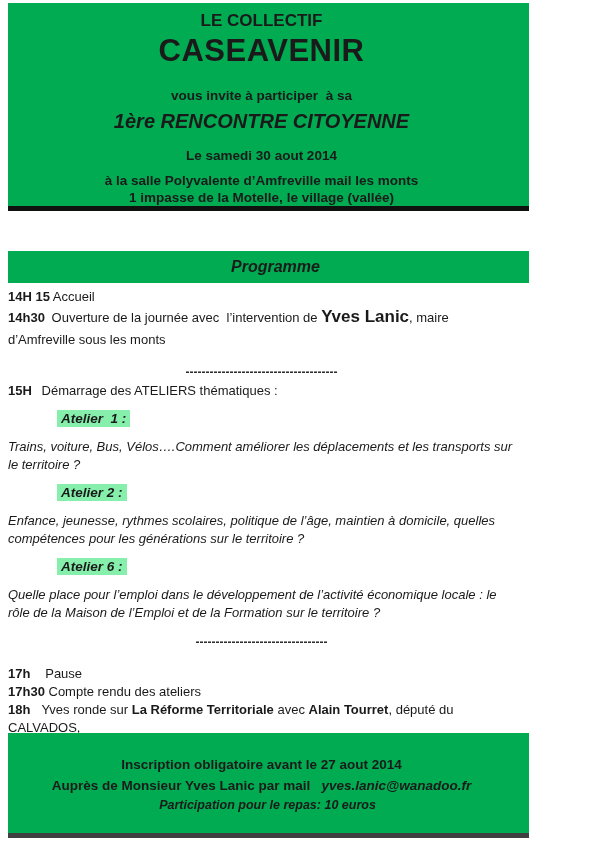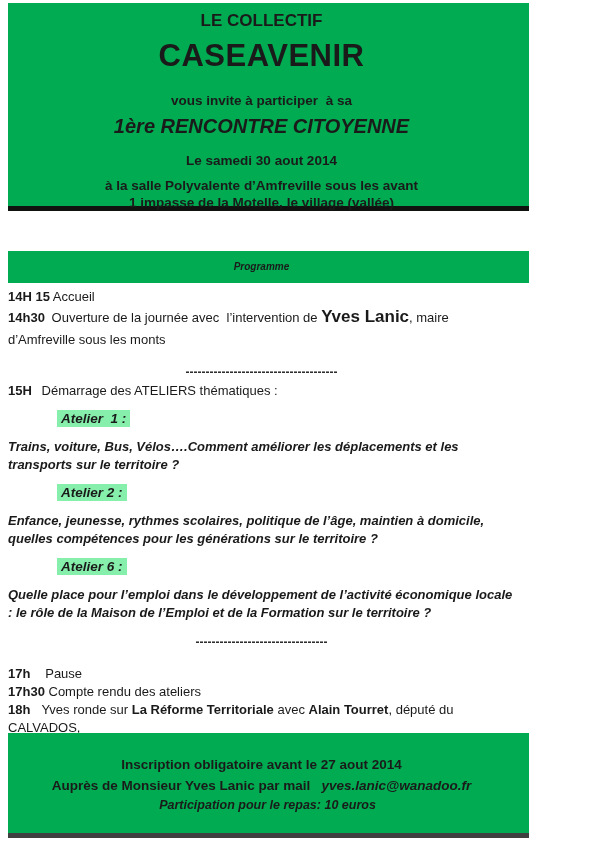--- a/index.html
+++ b/index.html
@@ -30,37 +30,38 @@
   .pre { white-space: pre-wrap; }
 
   
   .header-box {
     margin-top: 3px;
     height: 208px;
     padding-top: 7px;
     border-bottom: 5px solid #101210;
   }
   .h-collective { font-size: 17px; line-height: 22px; font-weight: bold; }
-  .h-name      { font-size: 31px; line-height: 38px; font-weight: bold; margin-top: 5px; letter-spacing: 0.5px; }
+  .h-name      { font-size: 31px; line-height: 38px; font-weight: bold; letter-spacing: 0.5px; }
   .h-invite    { font-size: 13.5px; line-height: 17px; font-weight: bold; margin-top: 17px; }
   .h-event     { font-size: 20px; line-height: 25px; font-weight: bold; font-style: italic; margin-top: 5px; }
   .h-date      { font-size: 13.5px; line-height: 17px; font-weight: bold; margin-top: 13px; }
   .h-venue1    { font-size: 13.5px; line-height: 17px; font-weight: bold; margin-top: 8px; }
   .h-venue2    { font-size: 13.5px; line-height: 17px; font-weight: bold; }
 
   
   .prog-bar {
     margin-top: 40px;
     height: 32px;
   }
   .prog-bar .col {
-    font-size: 10px;
+    font-size: 16px;
     font-weight: bold;
     font-style: italic;
     line-height: 32px;
+    padding-left: 14px;
   }
 
   
   .body-col {
     margin-left: 8px;
     width: 507px;
     margin-top: 5px;
     font-size: 13px;
   }
   .line { line-height: 18px; }
@@ -91,21 +92,21 @@
     background: #86efac;
     font-weight: bold;
     font-style: italic;
     font-size: 13.5px;
     padding: 1px 4px;
     white-space: pre-wrap;
   }
   .atelier-desc {
     margin-top: 11px;
     line-height: 18px;
-    font-weight: bold;
+    font-weight: normal;
     font-style: italic;
   }
   .evening { margin-top: 16px; }
   .indent { padding-left: 40px; }
 
   
   .footer-box {
     position: absolute;
     top: 733px;
     left: 8px;
@@ -125,21 +126,21 @@
 
 <div class="page">
 
   <div class="green-box header-box">
     <div class="col center">
       <div class="h-collective pre">LE COLLECTIF</div>
       <div class="h-name pre">CASEAVENIR</div>
       <div class="h-invite pre">vous invite à participer  à sa</div>
       <div class="h-event pre">1ère RENCONTRE CITOYENNE</div>
       <div class="h-date pre">Le samedi 30 aout 2014</div>
-      <div class="h-venue1 pre">à la salle Polyvalente d’Amfreville sous les avant</div>
+      <div class="h-venue1 pre">à la salle Polyvalente d’Amfreville mail les monts</div>
       <div class="h-venue2 pre">1 impasse de la Motelle, le village (vallée)</div>
     </div>
   </div>
 
   <div class="green-box prog-bar">
     <div class="col center">Programme</div>
   </div>
 
   <div class="body-col">
 

